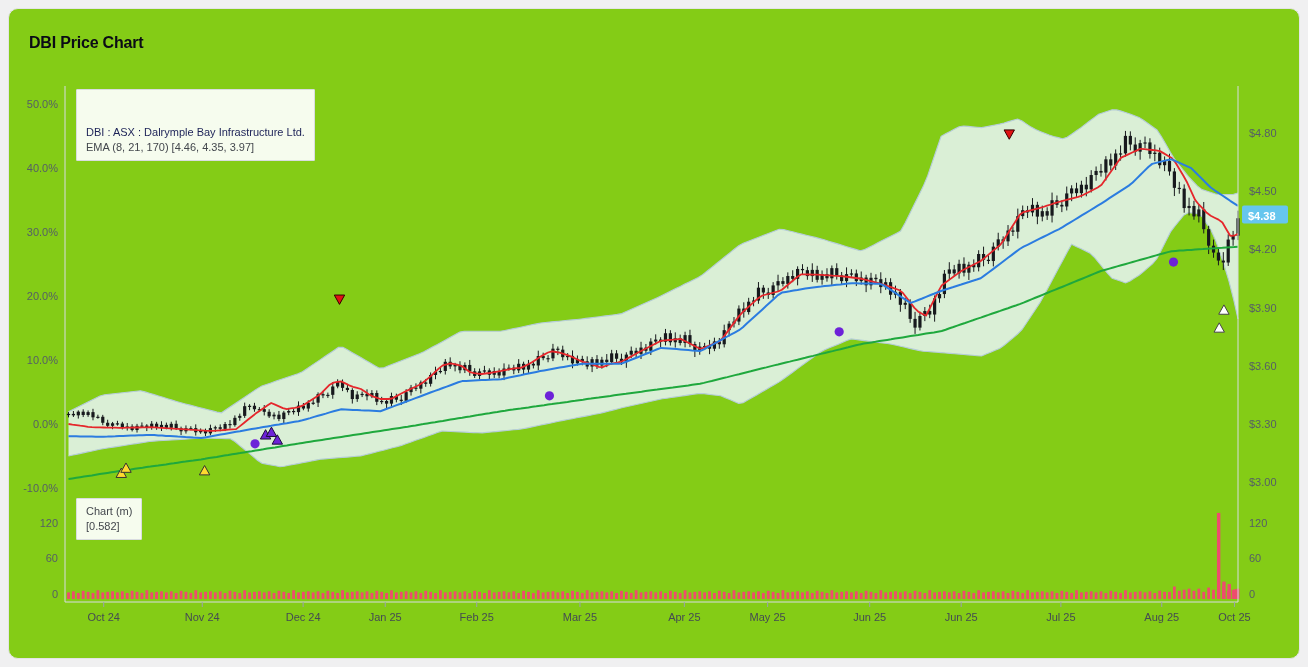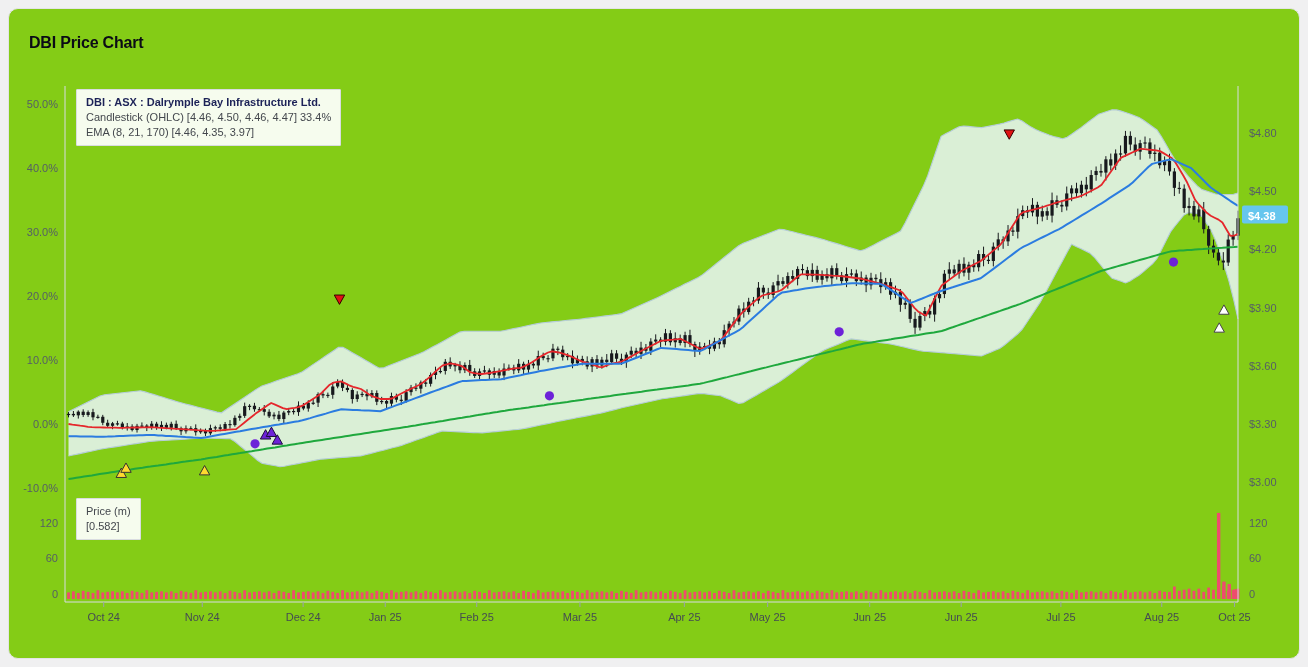--- a/index.html
+++ b/index.html
@@ -4,21 +4,21 @@
 <style>
   html,body{margin:0;padding:0;background:#f0f0f1;font-family:"Liberation Sans",sans-serif;}
   .page{position:relative;width:1308px;height:667px;background:#f0f0f1;overflow:hidden;}
   .card{position:absolute;left:8px;top:8px;width:1290px;height:649px;background:#84cc16;
         border:1px solid #e3e4e6;border-radius:10px;}
   .title{position:absolute;left:20px;top:25px;font-size:16px;font-weight:700;color:#0b0b16;letter-spacing:-0.2px;}
   .chart-wrap{position:absolute;left:0;top:0;width:1090px;height:649px;}
   svg.chart{position:absolute;left:0;top:0;width:1290px;height:649px;}
   .legend{position:absolute;background:rgba(255,255,255,0.93);border:1px solid #d9dce0;
           padding:5px 9px;font-size:11px;line-height:15px;color:#43474d;border-radius:1px;}
-  .legend .l1{font-weight:700;color:#1c2257;}
+  .legend .l1{font-weight:400;color:#1c2257;margin-top:30px;}
   .legend-main{left:67px;top:80px;}
   .legend-vol{left:67px;top:489px;}
 </style>
 </head>
 <body>
 
 <div class="page">
   <div class="card">
     <div class="title">DBI Price Chart</div>
     <div class="chart-wrap">
@@ -820,22 +820,21 @@
           <text x="960.172" y="620" text-anchor="middle" fill="#454b52" font-size="11" font-family="&quot;Liberation Sans&quot;,sans-serif">Jun 25</text>
           <line x1="1059.877" y1="601" x2="1059.877" y2="606" stroke="#9aa3ab" stroke-width="1"></line>
           <text x="1059.877" y="620" text-anchor="middle" fill="#454b52" font-size="11" font-family="&quot;Liberation Sans&quot;,sans-serif">Jul 25</text>
           <line x1="1160.755" y1="601" x2="1160.755" y2="606" stroke="#9aa3ab" stroke-width="1"></line>
           <text x="1160.755" y="620" text-anchor="middle" fill="#454b52" font-size="11" font-family="&quot;Liberation Sans&quot;,sans-serif">Aug 25</text>
           <line x1="1233.481" y1="601" x2="1233.481" y2="606" stroke="#9aa3ab" stroke-width="1"></line>
           <text x="1233.481" y="620" text-anchor="middle" fill="#454b52" font-size="11" font-family="&quot;Liberation Sans&quot;,sans-serif">Oct 25</text>
         </svg>
       <div class="legend legend-main">
         <div class="l1">DBI : ASX : Dalrymple Bay Infrastructure Ltd.</div>
-        <div class="l2">Candlestick (OHLC) [4.46, 4.50, 4.46, 4.47] 33.4%</div>
         <div class="l2">EMA (8, 21, 170) [4.46, 4.35, 3.97]</div>
       </div>
       <div class="legend legend-vol">
-        <div class="l2">Price (m)</div>
+        <div class="l2">Chart (m)</div>
         <div class="l2">[0.582]</div>
       </div>
     </div>
   </div>
 </div>
 
 </body></html>

